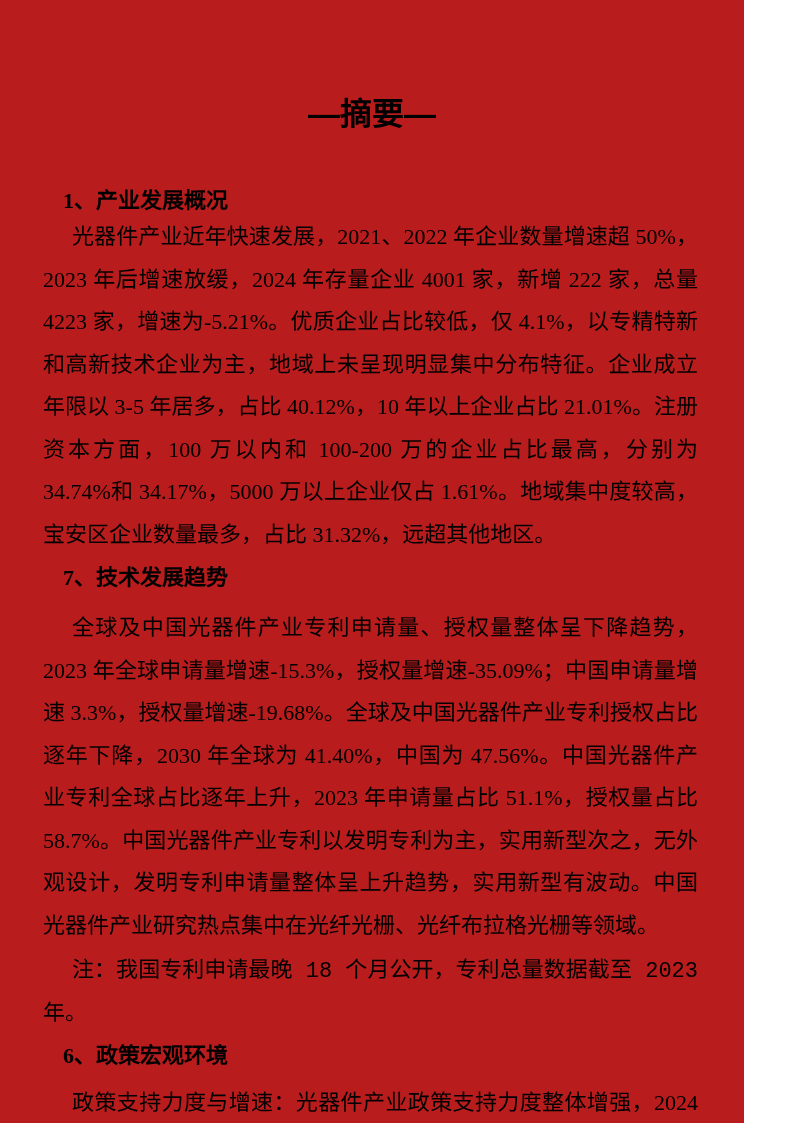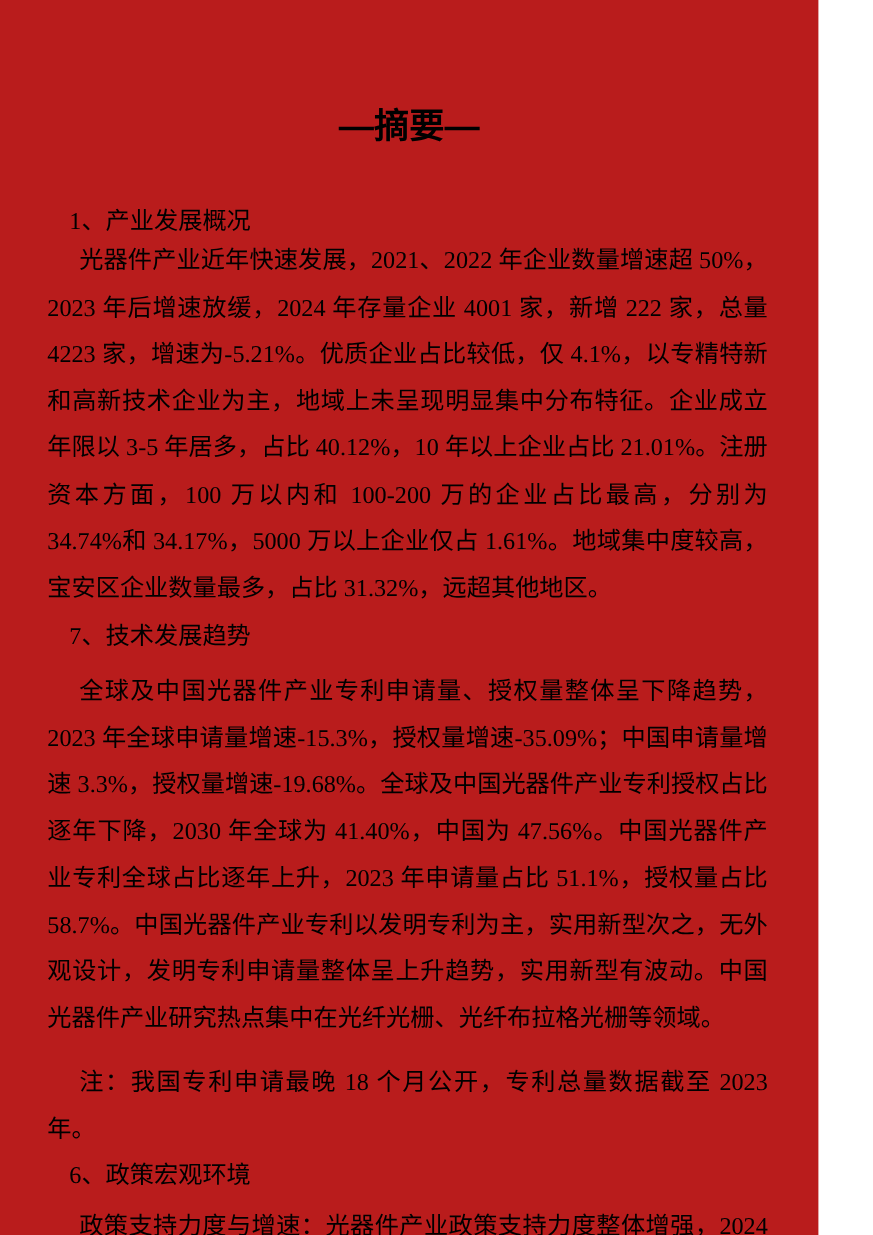--- a/index.html
+++ b/index.html
@@ -24,39 +24,39 @@
     font-size: 32px;
     line-height: 40px;
     letter-spacing: 0;
   }
   .content {
     margin-left: 43px;
     margin-right: 46px;
   }
   .sec-heading {
     font-size: 22px;
-    font-weight: normal;
+    font-weight: bold;
     line-height: 30px;
     margin: 0;
     padding-left: 20px;
   }
   .para {
     font-size: 22px;
     line-height: 42.5px;
     margin: 0;
     text-align: justify;
     text-justify: inter-ideograph;
     text-indent: 29px;
     word-break: normal;
   }
   .sec-h1 { margin-top: 52px; }
   .p1     { }
   .sec-h2 { margin-top: 7px;  }
   .p2     { margin-top: 14px; }
-  .note   { margin-top: 16px;  }
+  .note   { margin-top: 4px; font-family: Liberation Mono, monospace;  }
   .sec-h3 { margin-top: 5px;  }
   .p3     { margin-top: 11px; }
 </style>
 </head>
 <body>
 
 <div class="page">
 
   <h1 class="doc-title">—摘要—</h1>
 

